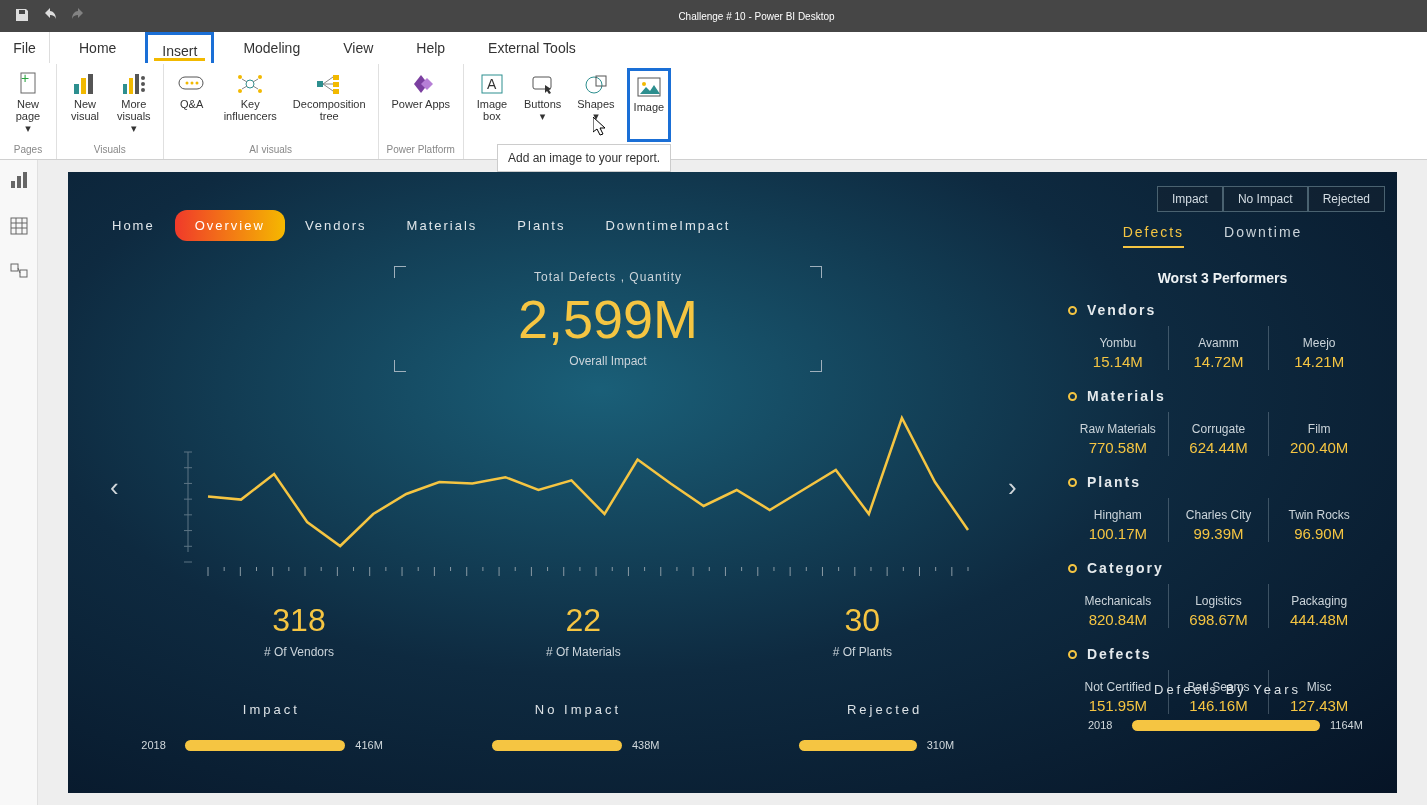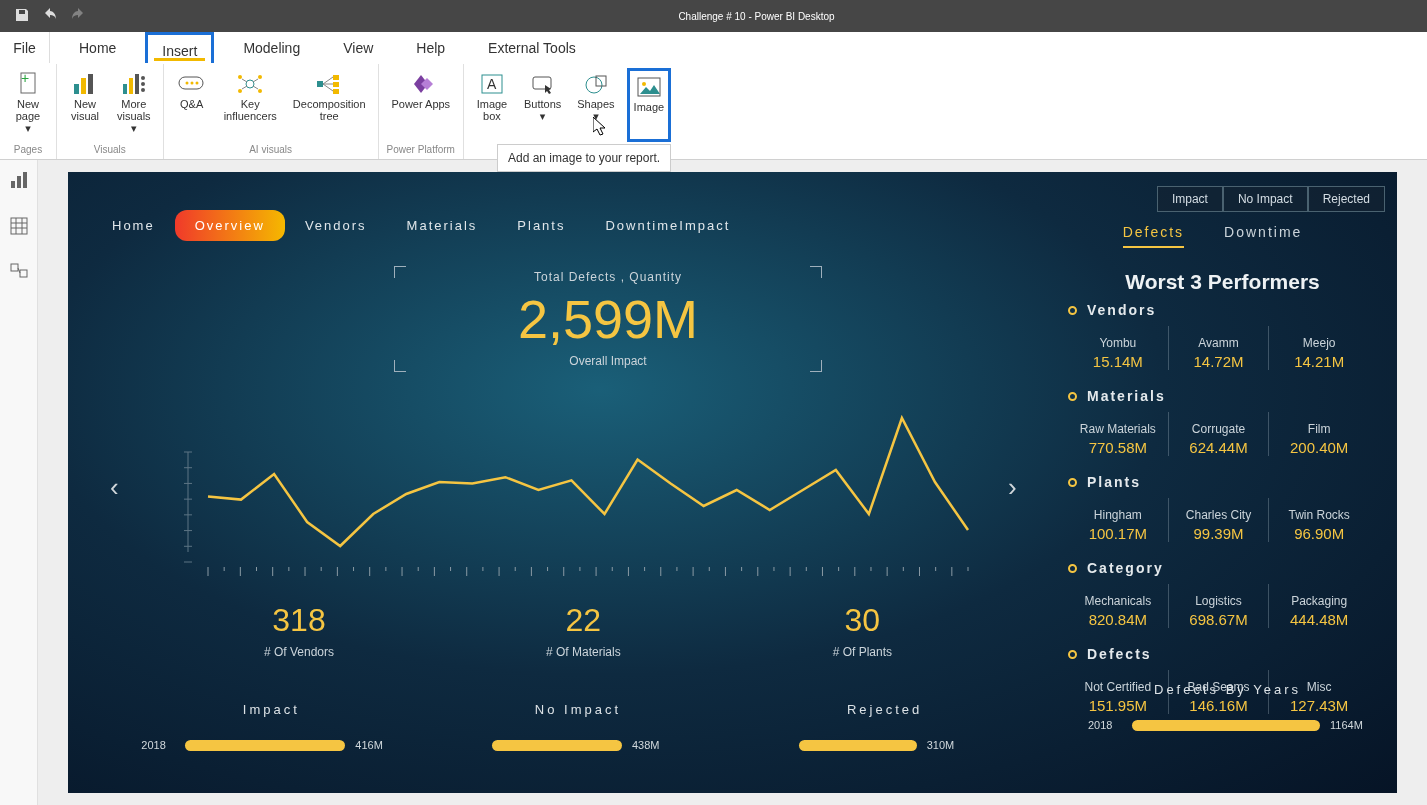--- a/index.html
+++ b/index.html
@@ -45,21 +45,21 @@
 
 .nav { position: absolute; top: 38px; left: 24px; display: flex; align-items: center; gap: 0; }
 .nav .navitem { padding: 8px 20px; font-size: 13px; letter-spacing: 2px; color: #e0e6ea; }
 .nav .navitem.active { background: linear-gradient(90deg, #f03a2a, #f5b800); color: #fff; border-radius: 12px; }
 
 
 .rtabs { position: absolute; top: 52px; left: 1000px; right: 40px; display: flex; justify-content: center; gap: 40px; }
 .rtabs .rt { font-size: 14px; letter-spacing: 2px; color: #cbd4da; padding-bottom: 6px; }
 .rtabs .rt.active { color: #f5c542; border-bottom: 2px solid #f5c542; }
 
-.worst-title { position: absolute; top: 98px; left: 1020px; right: 40px; text-align: center; font-size: 21px; font-weight: 600; color: #eef2f4; }
+.worst-title { position: absolute; top: 98px; left: 1020px; right: 40px; text-align: center; font-size: 14px; font-weight: 600; color: #eef2f4; }
 
 
 .kpi { position: absolute; top: 98px; left: 330px; width: 420px; text-align: center; }
 .kpi .lbl { font-size: 12px; color: #cbd4da; letter-spacing: 1px; }
 .kpi .big { font-size: 54px; font-weight: 500; color: #f5c542; margin: 4px 0; }
 .kpi .sub { font-size: 12px; color: #cbd4da; }
 .kpi .frame { position: relative; }
 .kpi .fc { position: absolute; width: 12px; height: 12px; border: 1px solid #9fb0bc; }
 .kpi .fc.tl { top: -4px; left: -4px; border-right: none; border-bottom: none; }
 .kpi .fc.tr { top: -4px; right: -4px; border-left: none; border-bottom: none; }

